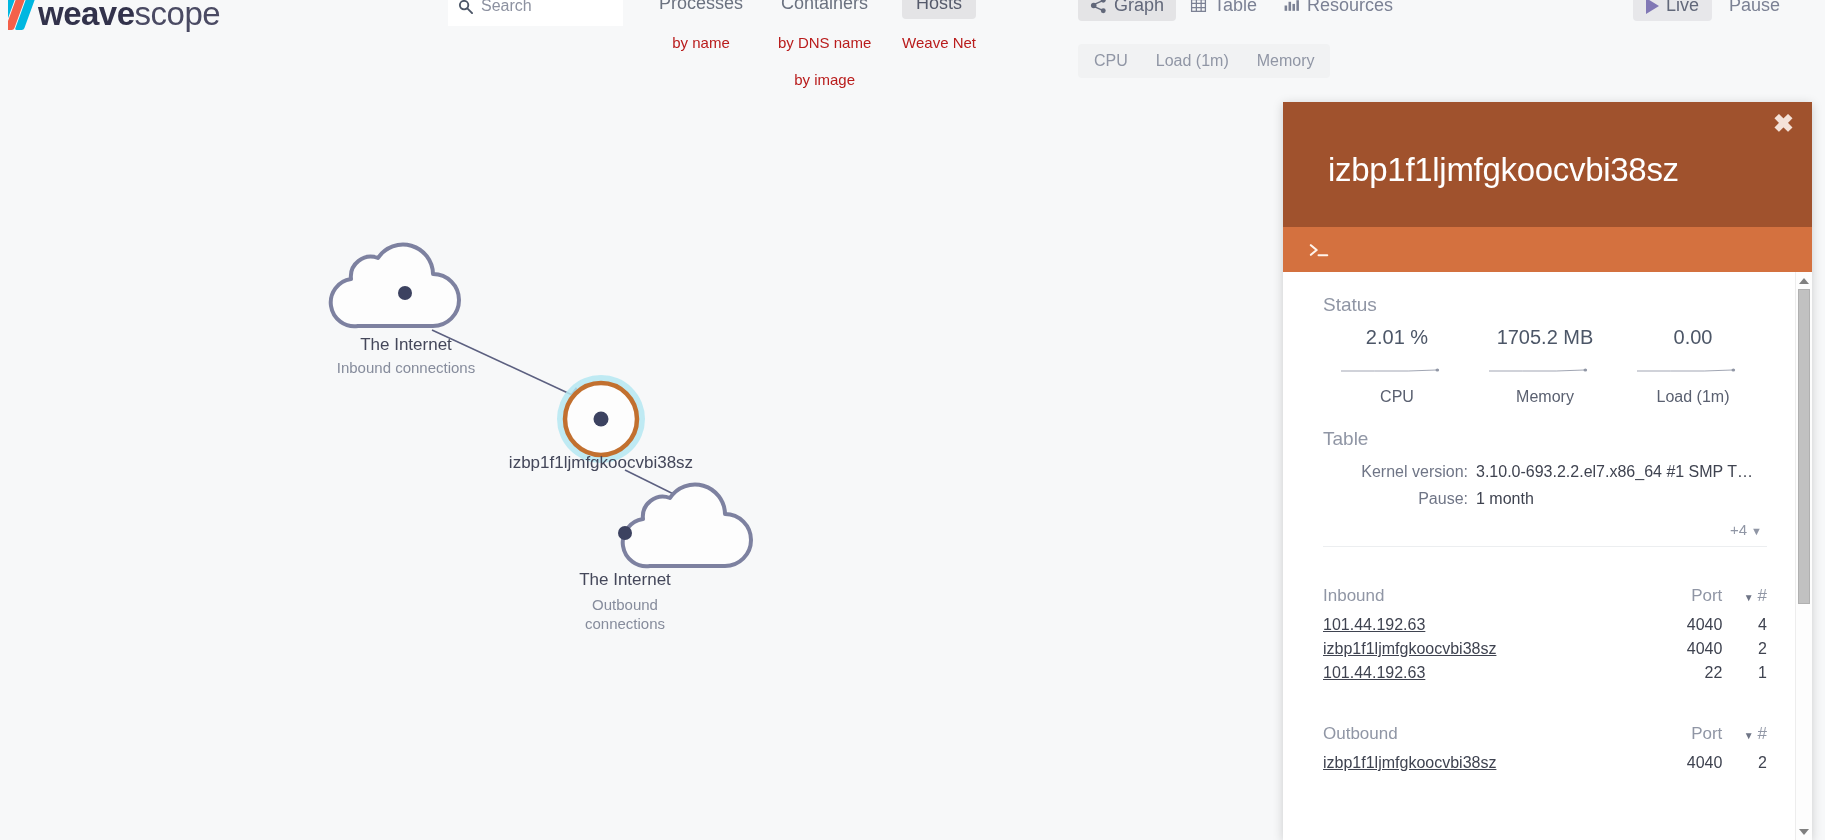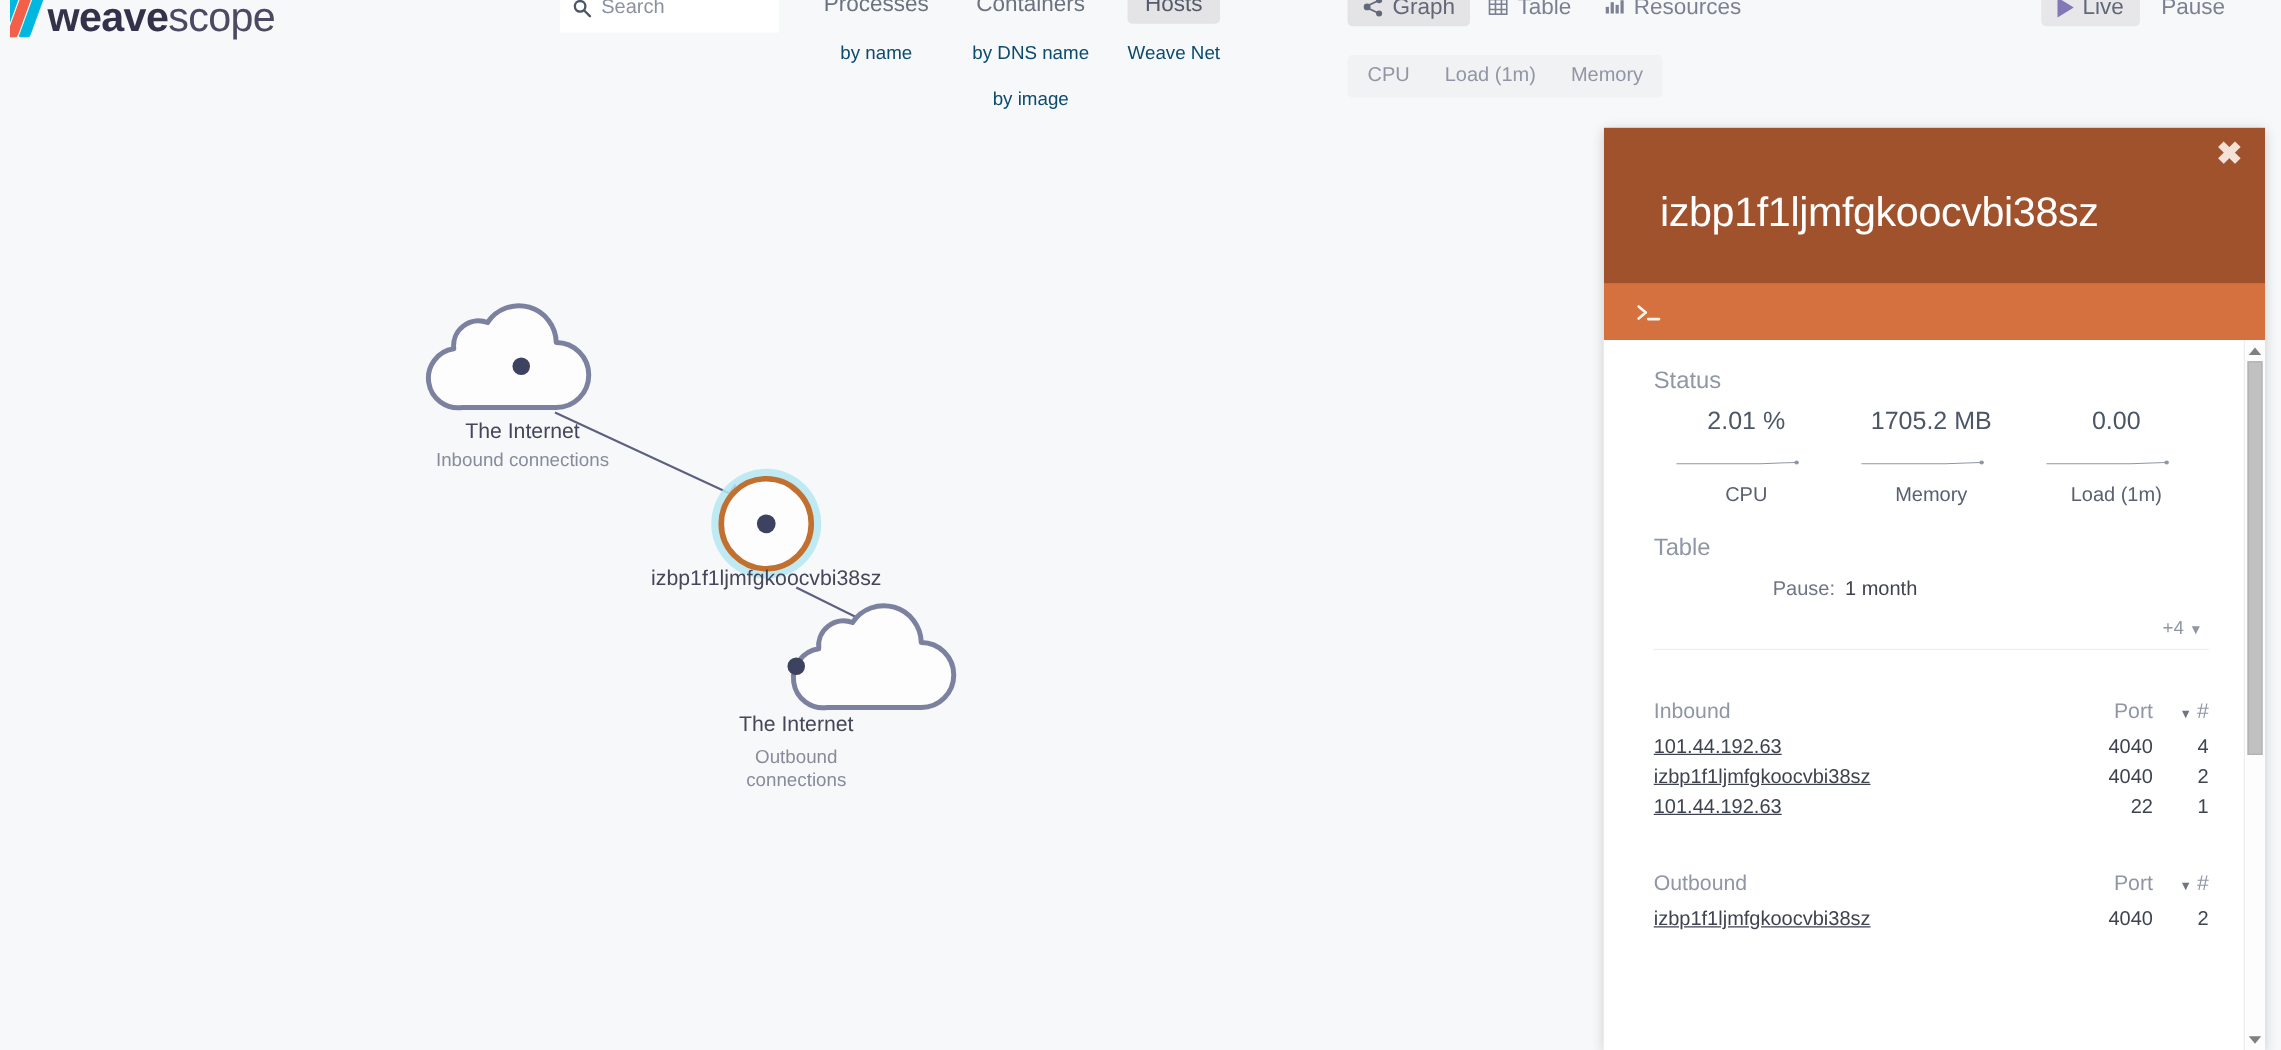--- a/index.html
+++ b/index.html
@@ -39,21 +39,21 @@
 
   
   .topo-nav { position: absolute; left: 645px; top: -12px; display: flex; gap: 10px; align-items: flex-start; }
   .topo-col { display: flex; flex-direction: column; align-items: center; min-width: 92px; }
   .topo-main {
     font-size: 18px; color: #6b7280; padding: 5px 14px; border-radius: 4px;
     white-space: nowrap; background: transparent;
   }
   .topo-main.selected { background: #e4e4e6; color: #555a6b; }
   .topo-sub {
-    font-size: 15px; color: #0c4a6e; padding: 5px 10px; margin-top: 10px;
+    font-size: 15px; color: #b91c1c; padding: 5px 10px; margin-top: 10px;
     border-radius: 4px; white-space: nowrap;
   }
 
   
   .view-group { position: absolute; left: 1078px; top: -10px; display: flex; gap: 2px; }
   .view-btn {
     display: flex; align-items: center; gap: 7px;
     font-size: 18px; color: #7b8194; padding: 5px 12px; border-radius: 4px;
     white-space: nowrap;
   }
@@ -72,21 +72,21 @@
     display: flex; align-items: center; gap: 7px;
     font-size: 18px; color: #7b8194; padding: 5px 13px; border-radius: 4px;
   }
   .time-btn.selected { background: #e7e7ea; color: #62687a; }
   .play-tri {
     width: 0; height: 0; border-left: 13px solid #8178b5;
     border-top: 8px solid transparent; border-bottom: 8px solid transparent;
   }
 
   
-  .graph { position: absolute; left: 12px; top: 90px; width: 1280px; height: 750px; }
+  .graph { position: absolute; left: 0; top: 90px; width: 1280px; height: 750px; }
   .graph svg { display: block; }
 
   .node-label { font-family: "Liberation Sans", sans-serif; fill: #44475a; font-size: 17px; text-anchor: middle; }
   .node-sublabel { font-family: "Liberation Sans", sans-serif; fill: #868c9c; font-size: 15px; text-anchor: middle; }
 
   
   .panel {
     position: absolute; left: 1283px; top: 102px; width: 529px; height: 738px;
     background: #fff; box-shadow: 0 2px 10px rgba(0,0,0,.18);
     display: flex; flex-direction: column; overflow: hidden;
@@ -314,20 +314,24 @@
                 <circle cx="86" cy="8" r="1.6" fill="#9096a5"></circle>
               </svg>
             </div>
             <div class="metric-name">Load (1m)</div>
           </div>
         </div>
 
         <div class="section-title">Table</div>
         <div class="info-rows">
           <div class="info-row">
+            <div class="info-key">Kernel version:</div>
+            <div class="info-val">3.10.0-693.2.2.el7.x86_64 #1 SMP T…</div>
+          </div>
+          <div class="info-row">
             <div class="info-key">Pause:</div>
             <div class="info-val">1 month</div>
           </div>
         </div>
 
         <div class="expander">
           <span>+4</span><span class="caret">▼</span>
         </div>
 
         <table class="conn-table">

